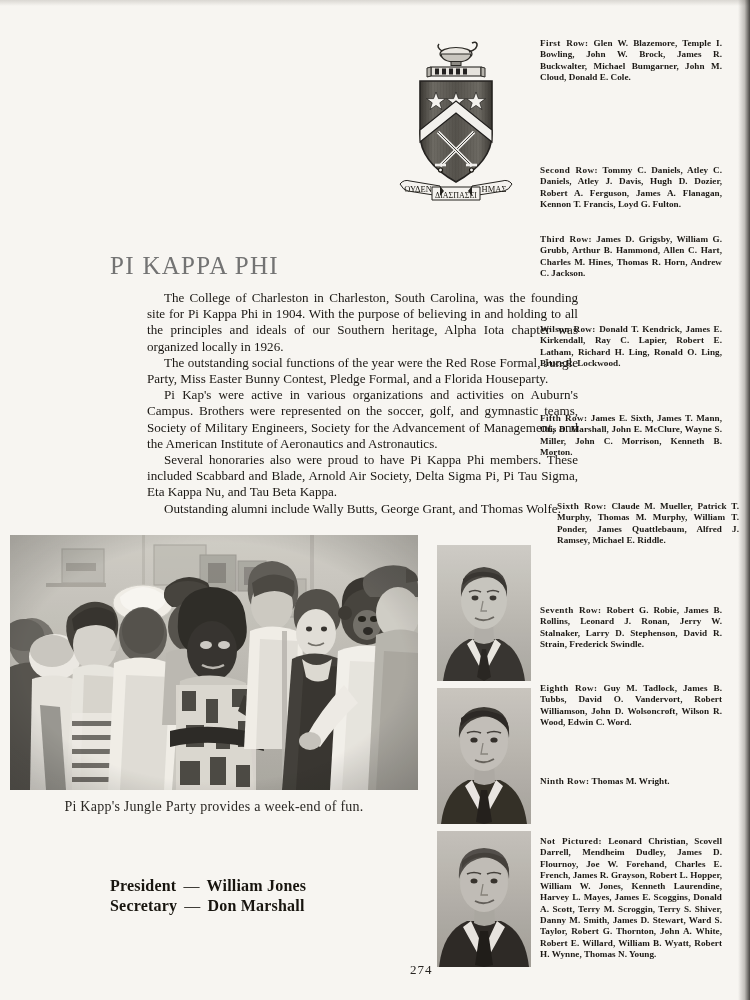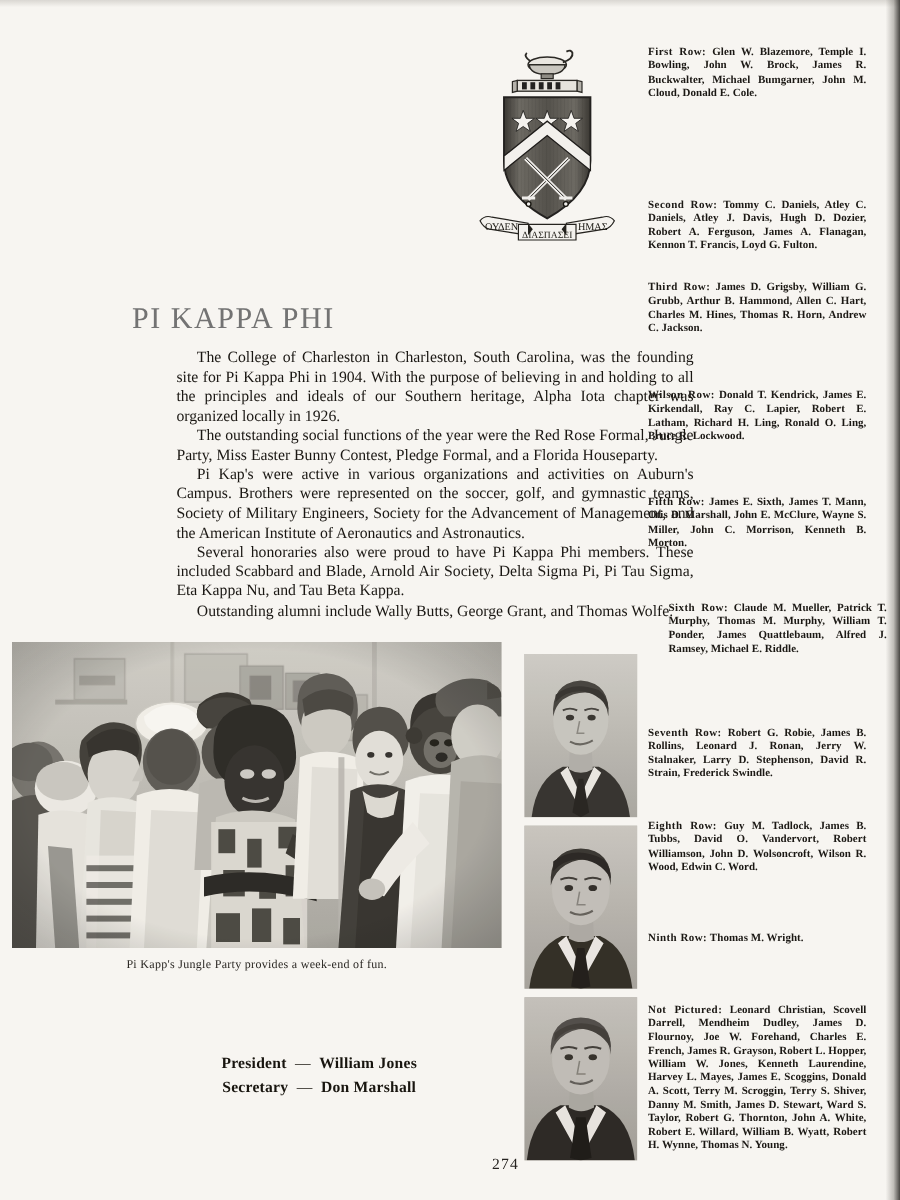--- a/index.html
+++ b/index.html
@@ -82,34 +82,34 @@
     background: #bdbab3;
   }
   #group-photo svg { display: block; }
 
   #photo-caption {
     position: absolute;
     left: 10px;
     top: 799px;
     width: 408px;
     text-align: center;
-    font-size: 10px;
+    font-size: 14px;
     letter-spacing: 0.25px;
     color: #2a2723;
   }
 
   
   #officers {
     position: absolute;
     left: 110px;
     top: 876px;
     width: 312px;
-    font-size: 13px;
+    font-size: 16px;
     line-height: 19.5px;
-    text-align: center;
+    text-align: left;
     color: #18150f;
     font-weight: 700;
     letter-spacing: 0.2px;
   }
   .officer-row { white-space: nowrap; }
   .officer-note { font-weight: 700; }
   .officer-dash { padding: 0 7px; font-weight: 400; }
   .officer-name { }
 
   #page-number {

